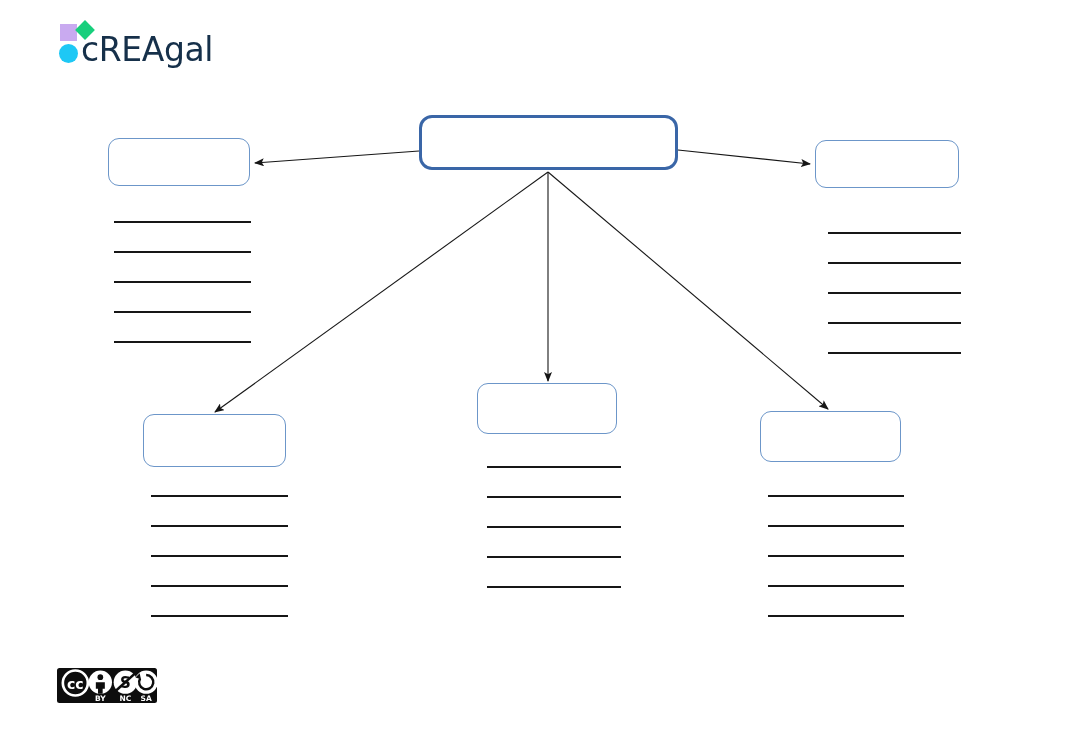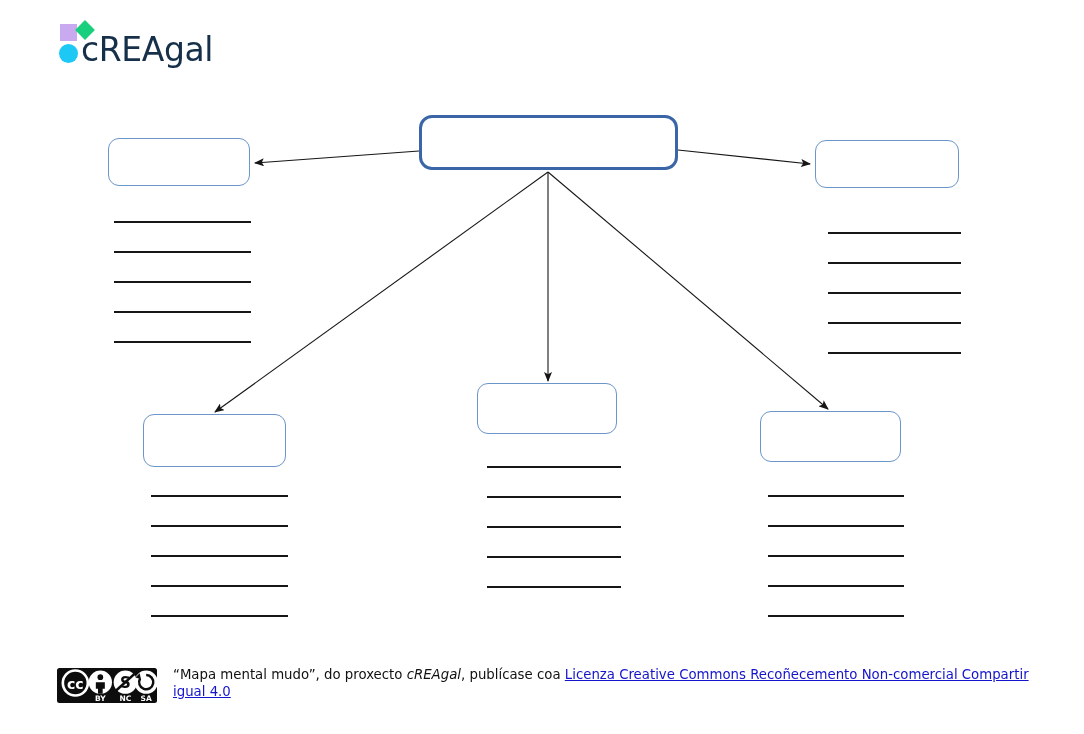--- a/index.html
+++ b/index.html
@@ -226,18 +226,15 @@
       <text x="82" y="24" font-family="DejaVu Sans, sans-serif" font-size="18" font-weight="bold" fill="#0d0d0d" text-anchor="middle">S</text>
       <line x1="71" y1="27" x2="93" y2="7" stroke="#0d0d0d" stroke-width="3"></line>
       <text x="82" y="40" font-family="DejaVu Sans, sans-serif" font-size="9" font-weight="bold" fill="#ffffff" text-anchor="middle">NC</text>
 
       <circle cx="107" cy="17" r="14" fill="#ffffff"></circle>
       <path d="M107 8.5a8.5 8.5 0 1 1 -7.3 4.2" fill="none" stroke="#0d0d0d" stroke-width="3"></path>
       <path d="M99.2 6.2l1.6 7.4l-6.6-2.2z" fill="#0d0d0d"></path>
       <text x="107" y="40" font-family="DejaVu Sans, sans-serif" font-size="9" font-weight="bold" fill="#ffffff" text-anchor="middle">SA</text>
     </svg>
 
-    <div id="footer-text">
-      <span>“Mapa mental mudo”, do proxecto </span><span class="it">cREAgal</span><span>, publícase coa </span><a id="footer-link" href="#" style="color: rgb(20, 20, 204);">Licenza Creative Commons Recoñecemento Non-comercial Compartir igual 4.0</a>
-    </div>
   </div>
 
 </div>
 
 </body></html>

